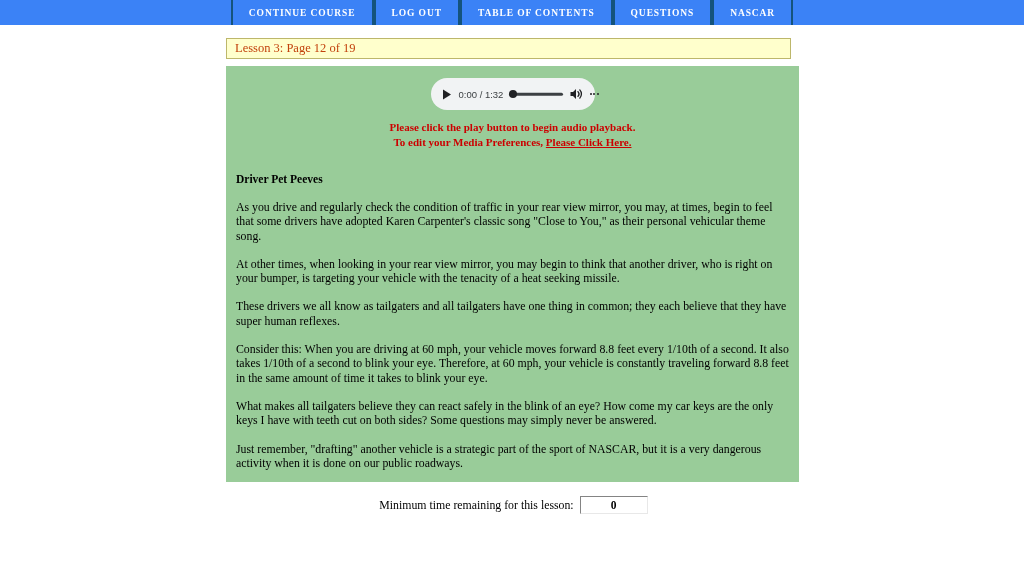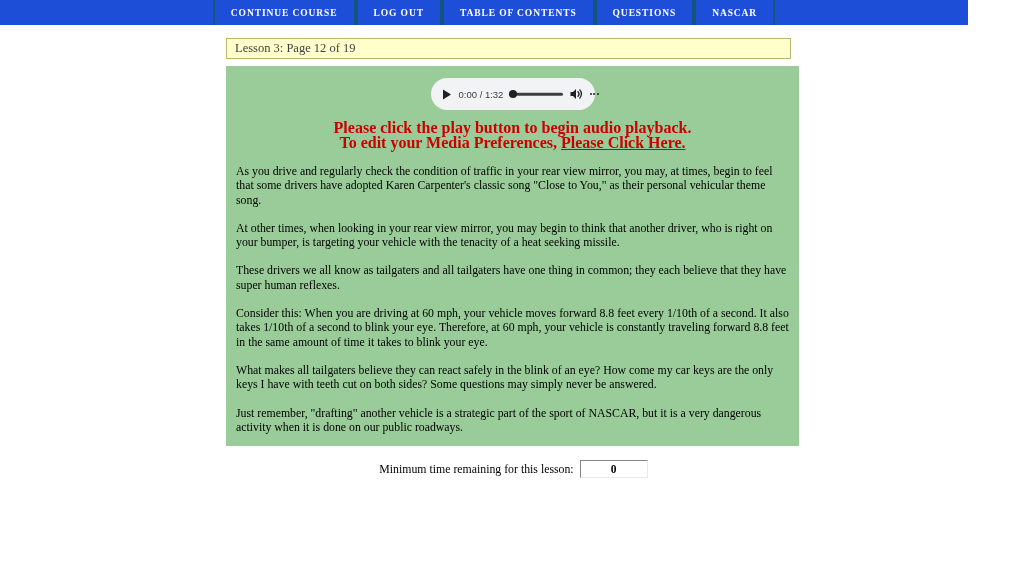--- a/index.html
+++ b/index.html
@@ -9,27 +9,26 @@
   body {
     width: 1024px;
     height: 576px;
     background: #ffffff;
     font-family: "Liberation Serif", serif;
     overflow: hidden;
   }
 
   
   .navbar {
-    width: 948px;
+    width: 1024px;
     height: 25px;
-    background: #1d4ed8;
+    background: #3b82f6;
     display: flex;
     align-items: stretch;
     justify-content: center;
-    padding-left: 20px;
   }
   .nav-item {
     display: flex;
     align-items: center;
     justify-content: center;
     padding: 0 16px;
     color: #ffffff;
     font-family: "Liberation Serif", serif;
     font-weight: bold;
     font-size: 9.5px;
@@ -59,21 +58,21 @@
     margin-top: 13px;
     width: 565px;
     height: 21px;
     background: #ffffcc;
     border: 1px solid #bdb76b;
     display: flex;
     align-items: center;
     padding-left: 8px;
     box-sizing: border-box;
     font-size: 12.5px;
-    color: #404040;
+    color: #c2410c;
   }
 
   
   .lesson-panel {
     margin-top: 7px;
     width: 573px;
     background: #99cc99;
     box-sizing: border-box;
     padding: 9px 7px 12px 7px;
   }
@@ -157,21 +156,21 @@
     background: #202124;
     border-radius: 50%;
     margin: 1.2px auto;
   }
 
   
   .notice {
     text-align: center;
     color: #cc0000;
     font-weight: bold;
-    font-size: 16px;
+    font-size: 11px;
     line-height: 15px;
   }
   .notice a {
     color: #cc0000;
     text-decoration: underline;
   }
 
   
   .lesson-body {
     padding: 0 3px;
@@ -276,20 +275,21 @@
       </div>
 
       <div class="notice">
         <div>Please click the play button to begin audio playback.</div>
         <div>
           <span>To edit your Media Preferences, </span><a href="#">Please Click Here.</a>
         </div>
       </div>
 
       <div class="lesson-body">
+        <h3 class="first">Driver Pet Peeves</h3>
         <p>As you drive and regularly check the condition of traffic in your rear view mirror, you may, at times, begin to feel that some drivers have adopted Karen Carpenter's classic song "Close to You," as their personal vehicular theme song.</p>
         <p>At other times, when looking in your rear view mirror, you may begin to think that another driver, who is right on your bumper, is targeting your vehicle with the tenacity of a heat seeking missile.</p>
         <p>These drivers we all know as tailgaters and all tailgaters have one thing in common; they each believe that they have super human reflexes.</p>
         <p>Consider this: When you are driving at 60 mph, your vehicle moves forward 8.8 feet every 1/10th of a second. It also takes 1/10th of a second to blink your eye. Therefore, at 60 mph, your vehicle is constantly traveling forward 8.8 feet in the same amount of time it takes to blink your eye.</p>
         <p>What makes all tailgaters believe they can react safely in the blink of an eye? How come my car keys are the only keys I have with teeth cut on both sides? Some questions may simply never be answered.</p>
         <p>Just remember, "drafting" another vehicle is a strategic part of the sport of NASCAR, but it is a very dangerous activity when it is done on our public roadways.</p>
       </div>
 
     </div>
 

